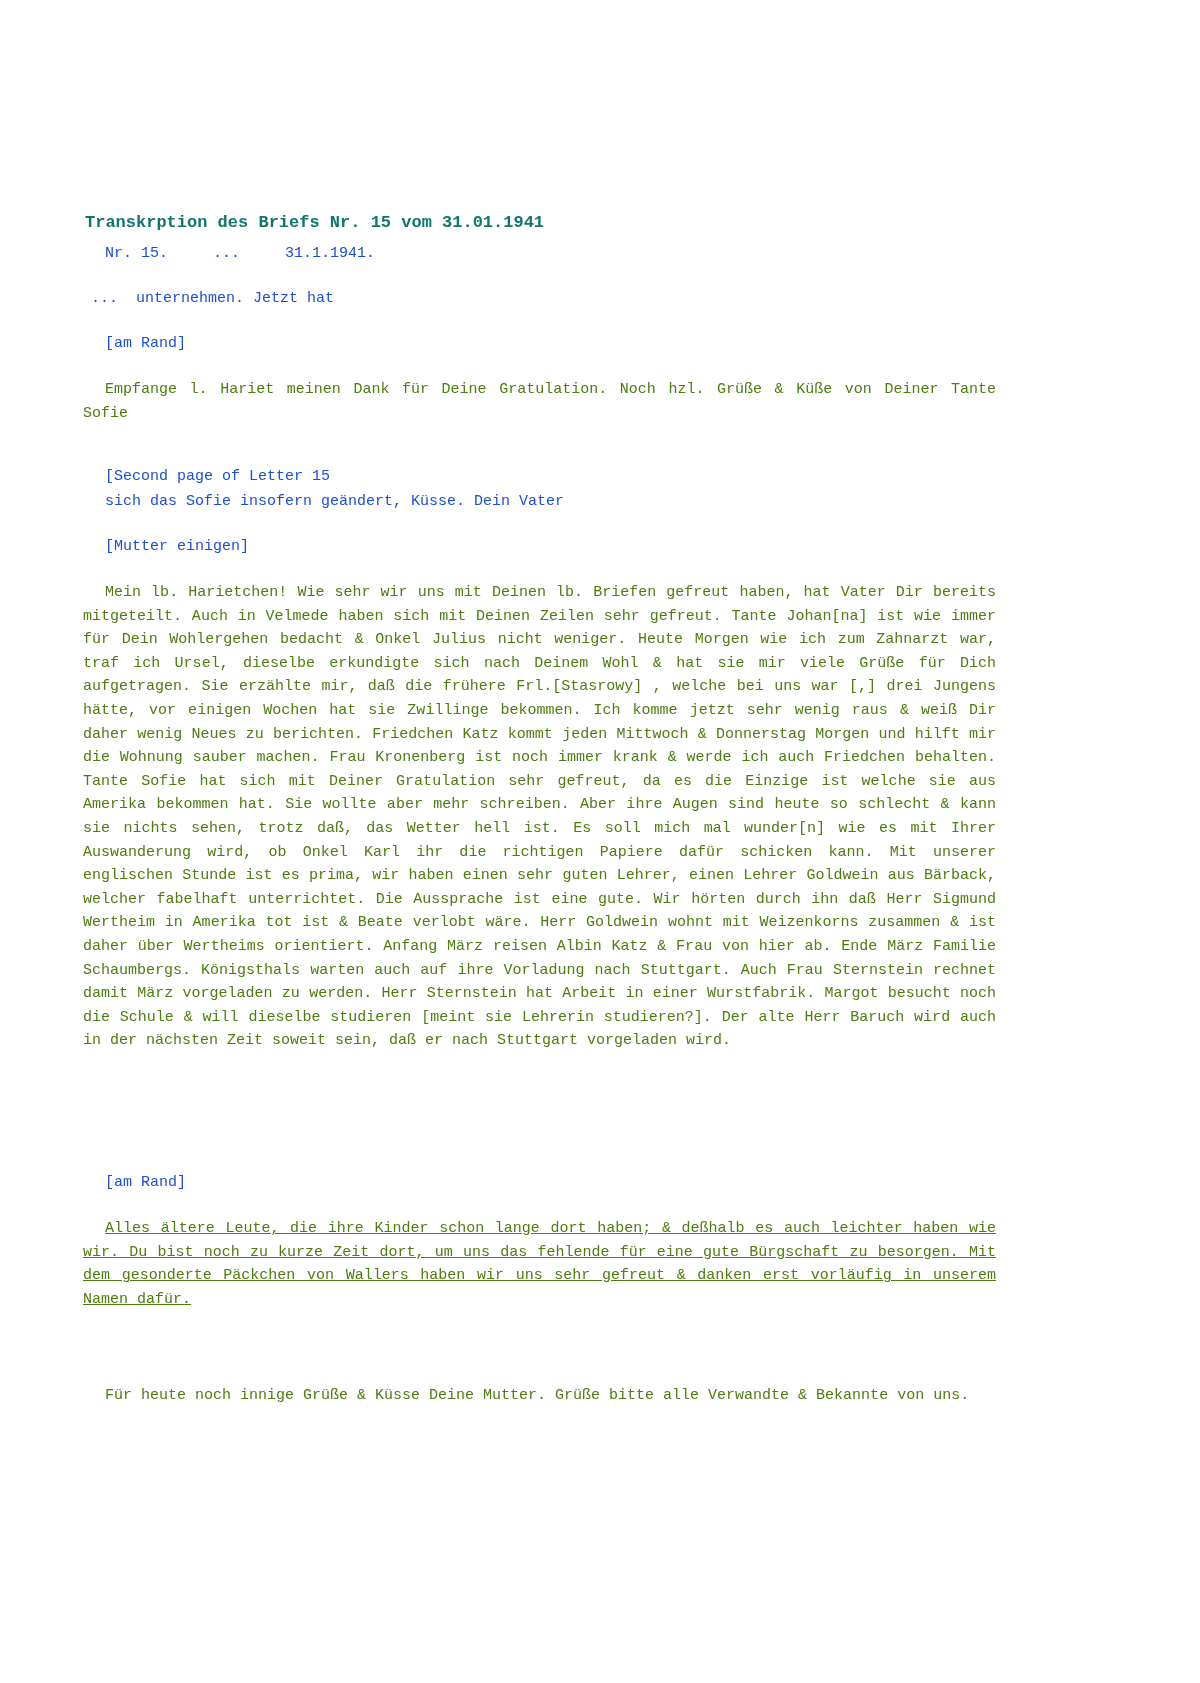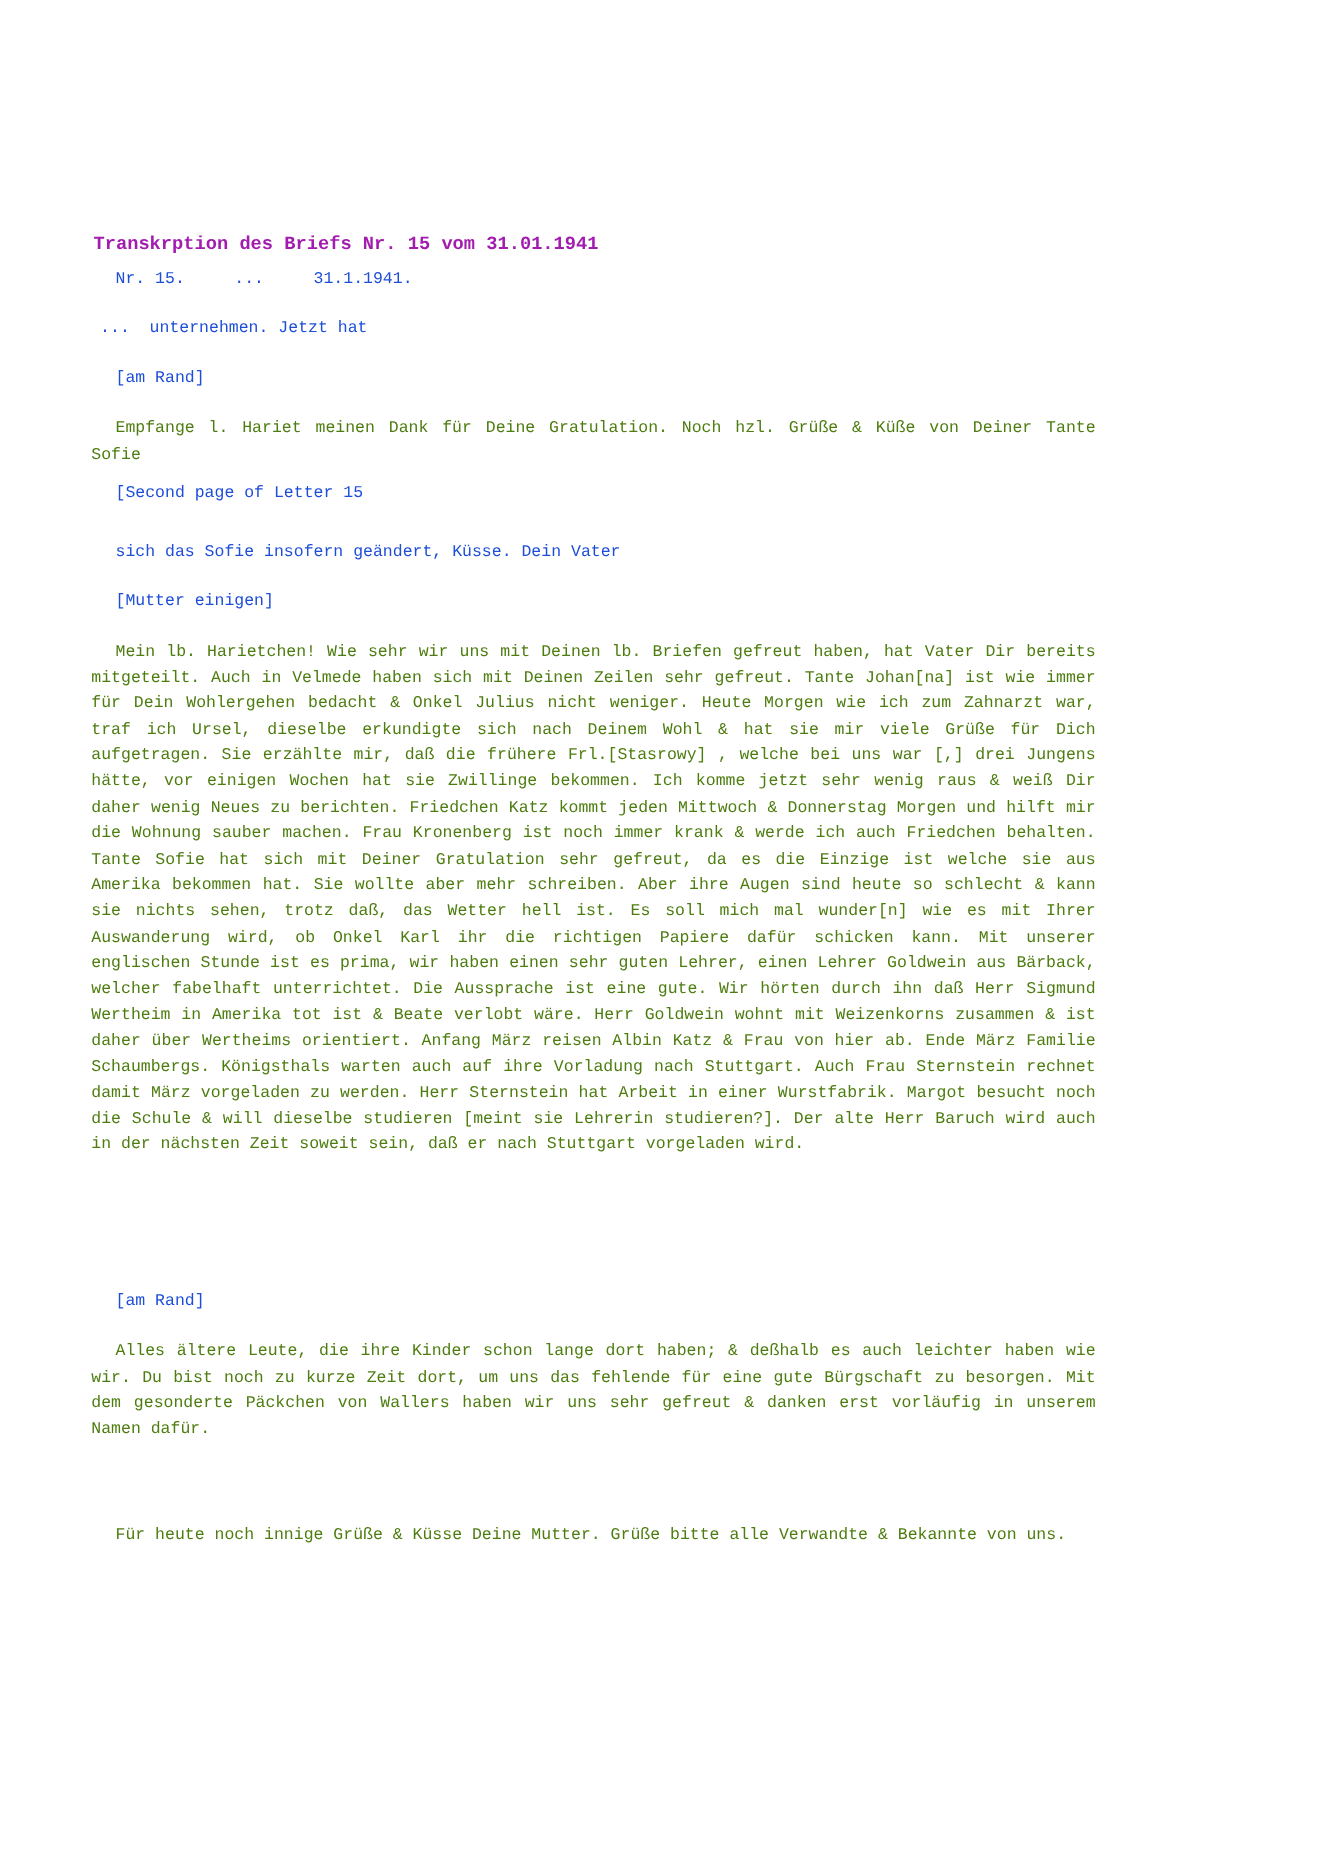--- a/index.html
+++ b/index.html
@@ -20,21 +20,21 @@
       left: 83px;
       top: 0;
       width: 915px;
     }
     .title {
       position: absolute;
       top: 213px;
       left: 2px;
       font-weight: bold;
       font-size: 17px;
-      color: #a21caf;
+      color: #0f766e;
       letter-spacing: 0px;
       white-space: nowrap;
     }
     .line {
       position: absolute;
       font-size: 15px;
       white-space: pre;
       color: #1d4ed8;
     }
     .para {
@@ -56,27 +56,27 @@
   <div class="title">Transkrption des Briefs Nr. 15 vom 31.01.1941</div>
 
   <div class="line" style="top:245px; left:22px;">Nr. 15.     ...     31.1.1941.</div>
 
   <div class="line" style="top:290px; left:8px;">...  unternehmen. Jetzt hat</div>
 
   <div class="line" style="top:335px; left:22px;">[am Rand]</div>
 
   <div class="para" style="top:378px;">Empfange l. Hariet meinen Dank für Deine Gratulation. Noch hzl. Grüße &amp; Küße von Deiner Tante Sofie</div>
 
-  <div class="line" style="top:440px; left:22px;">[Second page of Letter 15</div>
+  <div class="line" style="top:468px; left:22px;">[Second page of Letter 15</div>
 
   <div class="line" style="top:493px; left:22px;">sich das Sofie insofern geändert, Küsse. Dein Vater</div>
 
   <div class="line" style="top:538px; left:22px;">[Mutter einigen]</div>
 
   <div class="para" style="top:581px;">Mein lb. Harietchen! Wie sehr wir uns mit Deinen lb. Briefen gefreut haben, hat Vater Dir bereits mitgeteilt. Auch in Velmede haben sich mit Deinen Zeilen sehr gefreut. Tante Johan[na] ist wie immer für Dein Wohlergehen bedacht &amp; Onkel Julius nicht weniger. Heute  Morgen wie ich zum Zahnarzt war, traf ich Ursel, dieselbe erkundigte sich nach Deinem Wohl &amp; hat sie mir viele Grüße für Dich aufgetragen. Sie erzählte mir, daß die frühere Frl.[Stasrowy] , welche bei uns war [,] drei Jungens hätte, vor einigen Wochen hat sie Zwillinge bekommen. Ich komme jetzt sehr wenig raus &amp; weiß Dir daher wenig Neues zu berichten. Friedchen Katz kommt jeden Mittwoch &amp; Donnerstag Morgen und hilft mir die Wohnung sauber machen. Frau Kronenberg ist noch immer krank &amp; werde ich auch Friedchen behalten. Tante Sofie hat sich mit Deiner Gratulation sehr gefreut, da es die Einzige ist welche sie aus Amerika bekommen hat. Sie wollte aber mehr schreiben.  Aber ihre Augen sind heute so schlecht &amp; kann sie nichts sehen, trotz daß, das Wetter hell ist. Es soll mich mal wunder[n] wie es mit Ihrer Auswanderung wird, ob Onkel Karl ihr die richtigen Papiere dafür schicken kann. Mit unserer englischen Stunde ist es prima, wir haben einen sehr guten Lehrer, einen Lehrer Goldwein aus Bärback, welcher fabelhaft unterrichtet. Die Aussprache ist eine gute. Wir hörten durch ihn daß Herr Sigmund Wertheim in Amerika tot ist &amp; Beate verlobt wäre. Herr Goldwein wohnt mit Weizenkorns zusammen &amp; ist daher über Wertheims orientiert. Anfang März reisen Albin Katz &amp; Frau von hier ab. Ende März Familie Schaumbergs. Königsthals warten auch auf ihre Vorladung nach Stuttgart. Auch Frau Sternstein rechnet damit März vorgeladen zu werden. Herr Sternstein hat Arbeit in einer Wurstfabrik. Margot besucht noch die Schule &amp; will dieselbe studieren [meint sie Lehrerin studieren?]. Der alte Herr Baruch wird auch in der nächsten Zeit soweit sein, daß er nach Stuttgart vorgeladen wird.</div>
 
   <div class="line" style="top:1174px; left:22px;">[am Rand]</div>
 
-  <div class="para" style="top:1217px;">Alles ältere Leute, die ihre Kinder schon lange dort haben; &amp; deßhalb es auch leichter haben wie wir. Du bist noch zu kurze Zeit dort, um uns das fehlende für eine gute Bürgschaft zu besorgen. Mit dem gesonderte Päckchen von Wallers haben wir uns sehr gefreut &amp; danken erst vorläufig in unserem Namen dafür.</div>
+  <div class="para" style="top:1217px;text-decoration:underline;">Alles ältere Leute, die ihre Kinder schon lange dort haben; &amp; deßhalb es auch leichter haben wie wir. Du bist noch zu kurze Zeit dort, um uns das fehlende für eine gute Bürgschaft zu besorgen. Mit dem gesonderte Päckchen von Wallers haben wir uns sehr gefreut &amp; danken erst vorläufig in unserem Namen dafür.</div>
 
   <div class="para" style="top:1384px;">Für heute noch innige Grüße &amp; Küsse Deine Mutter. Grüße bitte alle Verwandte &amp; Bekannte von uns.</div>
 
 </div>
 
 </body></html>

